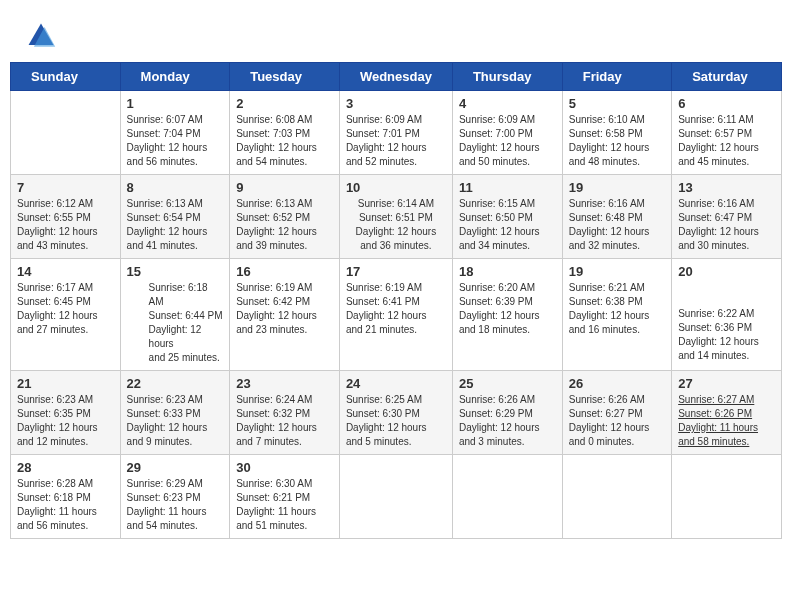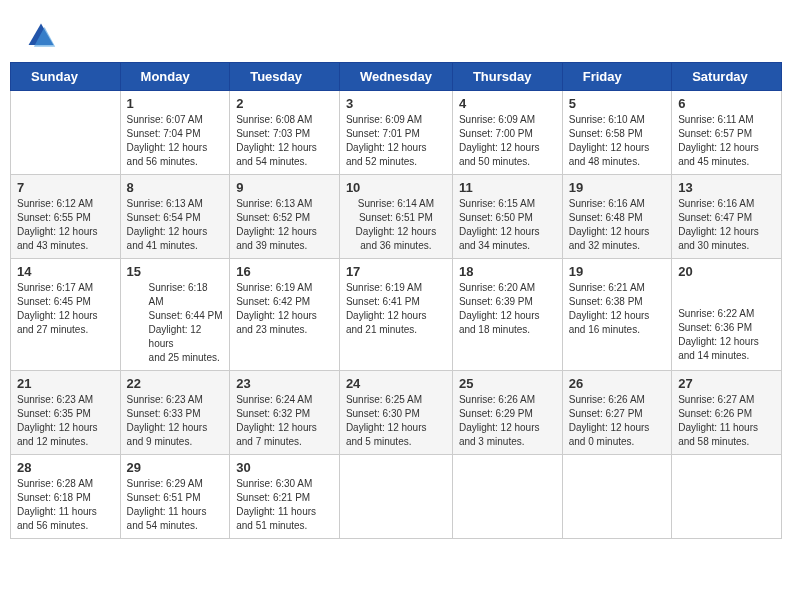--- a/index.html
+++ b/index.html
@@ -305,38 +305,38 @@
         </td>
         <td>
           <span class="day-number">26</span>
           <div class="cell-text" style="white-space: pre-line;">Sunrise: 6:26 AM
 Sunset: 6:27 PM
 Daylight: 12 hours
 and 0 minutes.</div>
         </td>
         <td>
           <span class="day-number">27</span>
-          <div class="cell-text" style="white-space: pre-line;">Sunrise: 6:27 AM
+          <div class="cell-text" style="white-space: pre-line; text-decoration: underline;">Sunrise: 6:27 AM
 Sunset: 6:26 PM
 Daylight: 11 hours
 and 58 minutes.</div>
         </td>
       </tr>
       <tr>
         <td>
           <span class="day-number">28</span>
           <div class="cell-text" style="white-space: pre-line;">Sunrise: 6:28 AM
 Sunset: 6:18 PM
 Daylight: 11 hours
 and 56 minutes.</div>
         </td>
         <td>
           <span class="day-number">29</span>
           <div class="cell-text" style="white-space: pre-line;">Sunrise: 6:29 AM
-Sunset: 6:51 PM
+Sunset: 6:23 PM
 Daylight: 11 hours
 and 54 minutes.</div>
         </td>
         <td>
           <span class="day-number">30</span>
           <div class="cell-text" style="white-space: pre-line;">Sunrise: 6:30 AM
 Sunset: 6:21 PM
 Daylight: 11 hours
 and 51 minutes.</div>
         </td>

